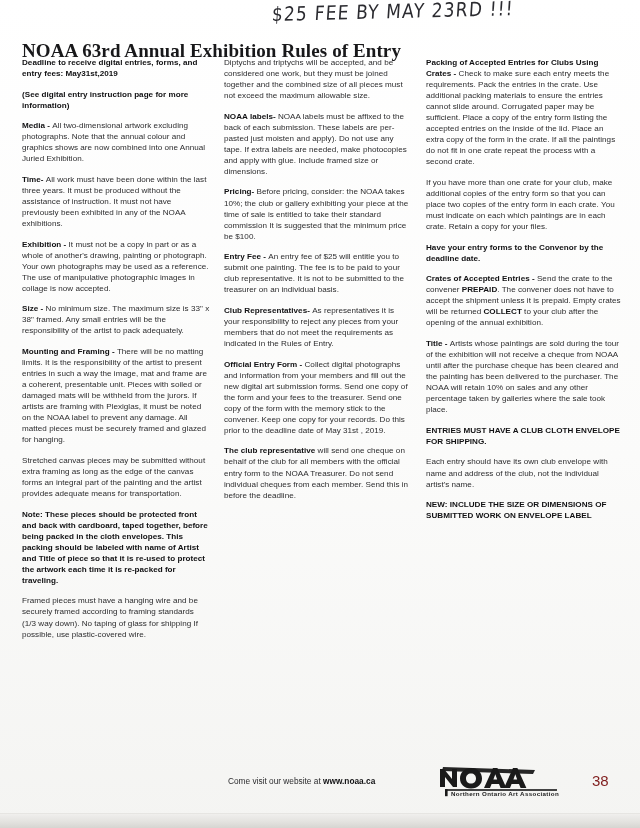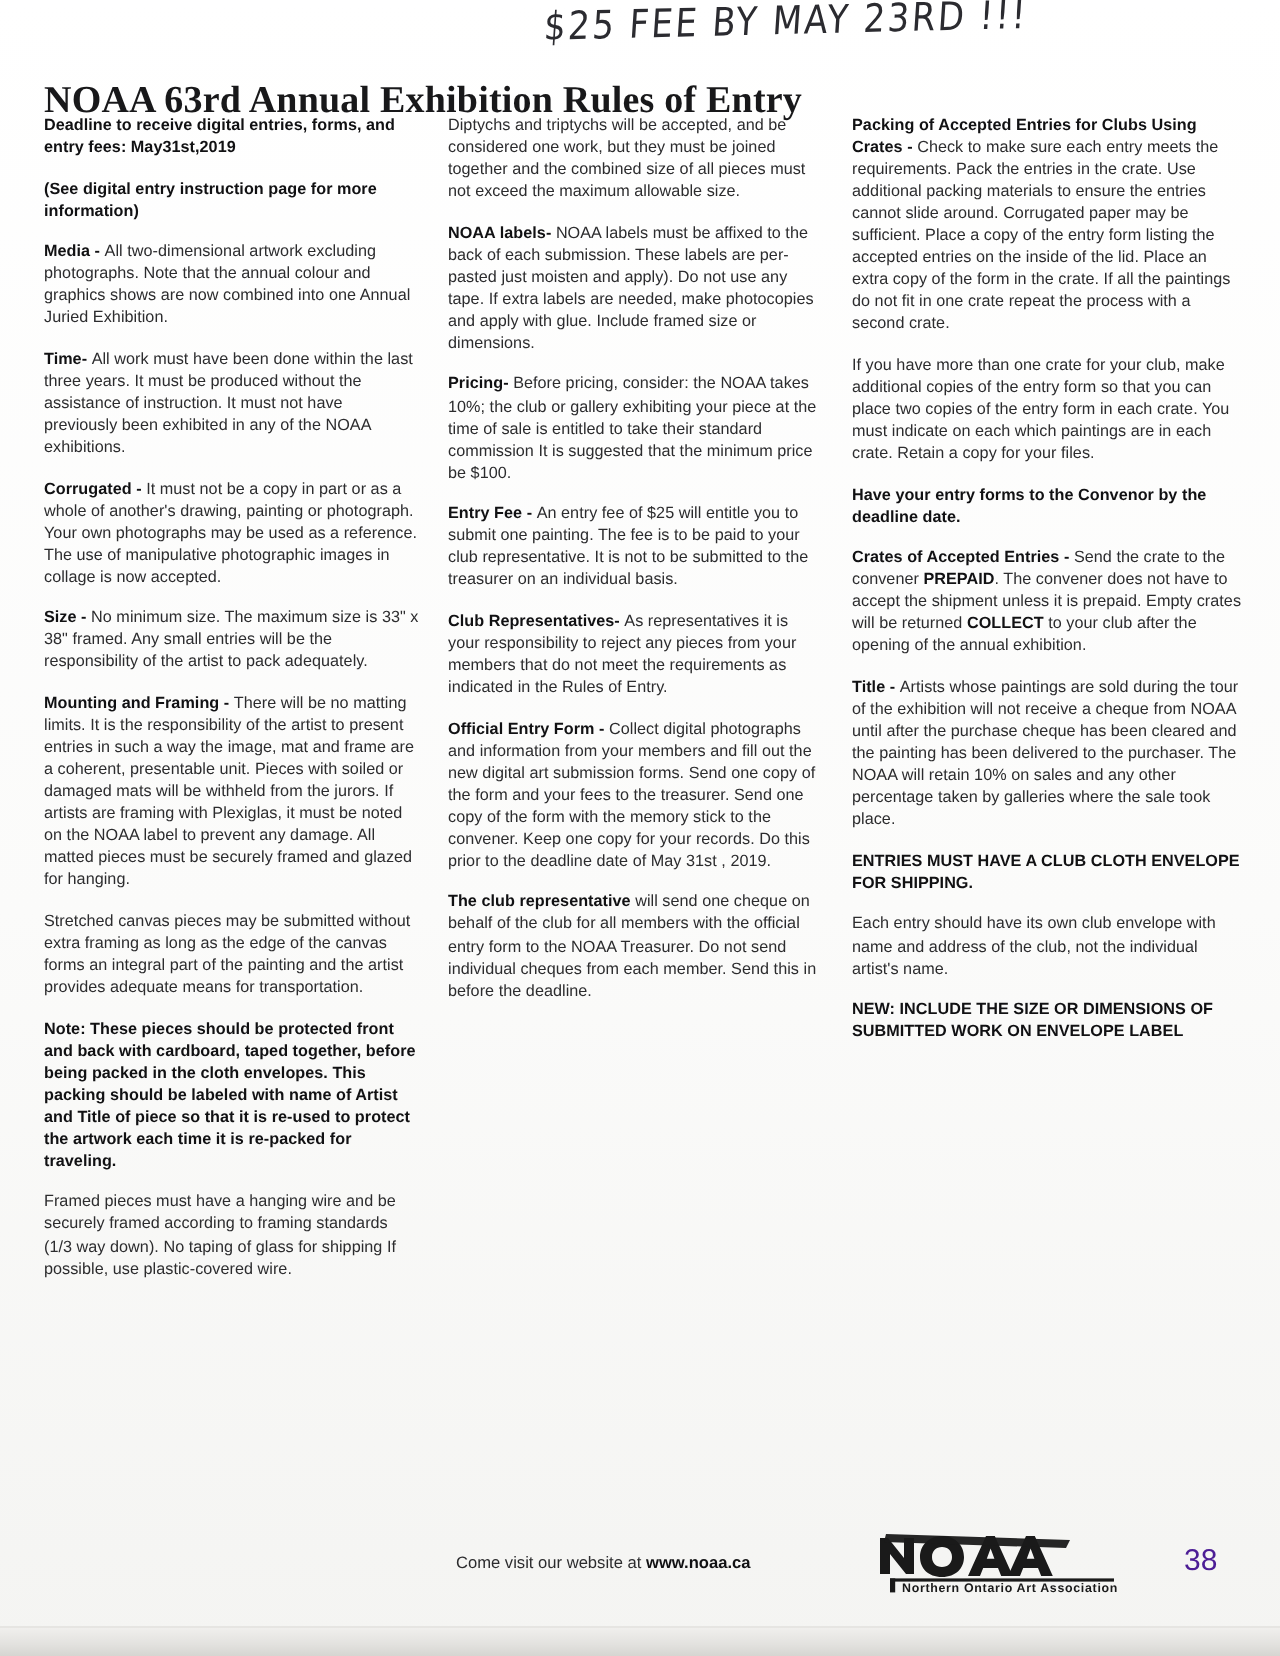--- a/index.html
+++ b/index.html
@@ -134,21 +134,21 @@
     width: 122px;
     height: 34px;
   }
   .logo svg { display: block; }
 
   .page-number {
     position: absolute;
     left: 592px;
     top: 12px;
     font-size: 15px;
-    color: #4c1d95;
+    color: #7f1d1d;
     font-family: "Liberation Sans", sans-serif;
   }
 </style>
 </head>
 <body>
 
 <div class="page">
   <div class="paper-tint"></div>
 
   <div class="handwriting">
@@ -156,21 +156,21 @@
   </div>
 
   <h1 class="doc-title">NOAA 63rd Annual Exhibition Rules of Entry</h1>
 
   <div class="columns">
     <div class="col col1">
         <p class="para allbold">Deadline to receive digital entries, forms, and entry fees: May31st,2019</p>
         <p class="para allbold">(See digital entry instruction page  for more information)</p>
         <p class="para"><span class="lead">Media - </span>All two-dimensional artwork excluding photographs. Note that the annual colour and graphics shows are now combined into  one Annual Juried Exhibition.</p>
         <p class="para"><span class="lead">Time- </span>All work must have been done within the last three years. It must be produced without the assistance of instruction. It must not have previously been exhibited in any of the  NOAA  exhibitions.</p>
-        <p class="para"><span class="lead">Corrugated - </span>It must not be a copy in part or as a whole of another's drawing, painting or photograph. Your own photographs may be used as a reference. The use of manipulative photographic images in collage is now accepted.</p>
+        <p class="para"><span class="lead">Exhibition - </span>It must not be a copy in part or as a whole of another's drawing, painting or photograph. Your own photographs may be used as a reference. The use of manipulative photographic images in collage is now accepted.</p>
         <p class="para"><span class="lead">Size - </span>No minimum size. The maximum size is 33" x 38" framed. Any small entries will be the responsibility of the artist to pack adequately.</p>
         <p class="para"><span class="lead">Mounting and Framing - </span>There will be no matting limits. It is the responsibility of the artist to present entries in such a way the image, mat and frame are a coherent, presentable unit. Pieces with soiled or damaged mats will be withheld from the jurors. If artists are framing with Plexiglas, it must be noted on the NOAA label to prevent any damage. All matted pieces must be securely framed and glazed for hanging.</p>
         <p class="para">Stretched canvas pieces may be submitted without extra framing as long as the edge of the canvas forms an integral part of the painting and the artist provides adequate means for  transportation.</p>
         <p class="para allbold">Note: These pieces should be protected front and back with cardboard, taped together, before being packed in the cloth envelopes. This packing should be labeled with name of Artist and Title of piece so that it is re-used to protect the artwork each time it is re-packed for traveling.</p>
         <p class="para">Framed pieces must have a hanging wire and be securely framed according to framing standards (1/3 way down). No taping of glass for shipping If possible, use plastic-covered wire.</p>
       </div>
     <div class="col col2">
         <p class="para">Diptychs and triptychs will be accepted, and be considered one work, but they must be joined together and the combined size of all pieces must not exceed the maximum allowable size.</p>
         <p class="para"><span class="lead">NOAA labels- </span>NOAA labels must be affixed to the back of each submission. These labels are per-pasted just moisten and apply). Do not use any tape. If extra labels are needed, make photocopies and apply with glue. Include framed size or dimensions.</p>
         <p class="para"><span class="lead">Pricing- </span>Before pricing, consider: the NOAA takes 10%; the club or gallery exhibiting your piece at the time of sale is entitled to take their standard commission It is suggested that the minimum price be $100.</p>

